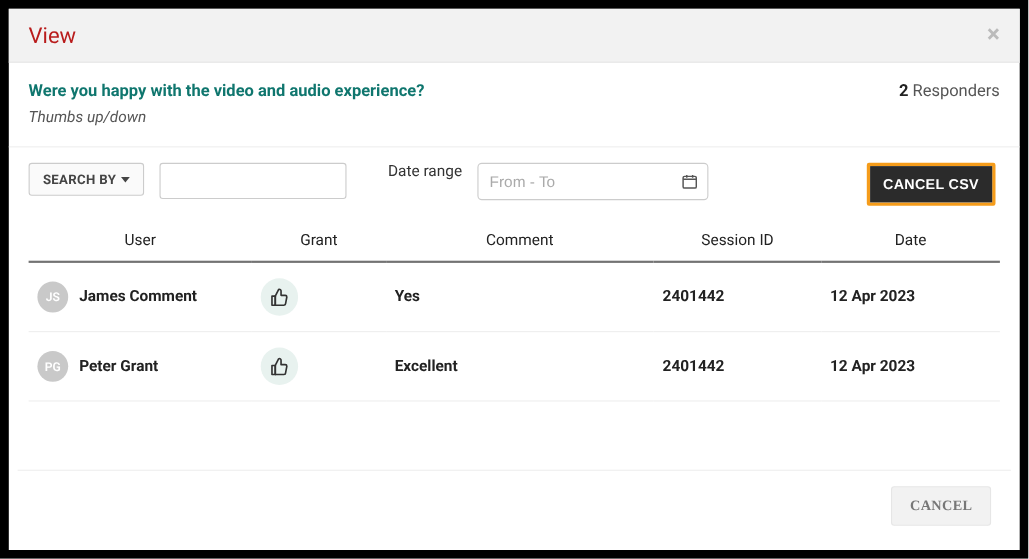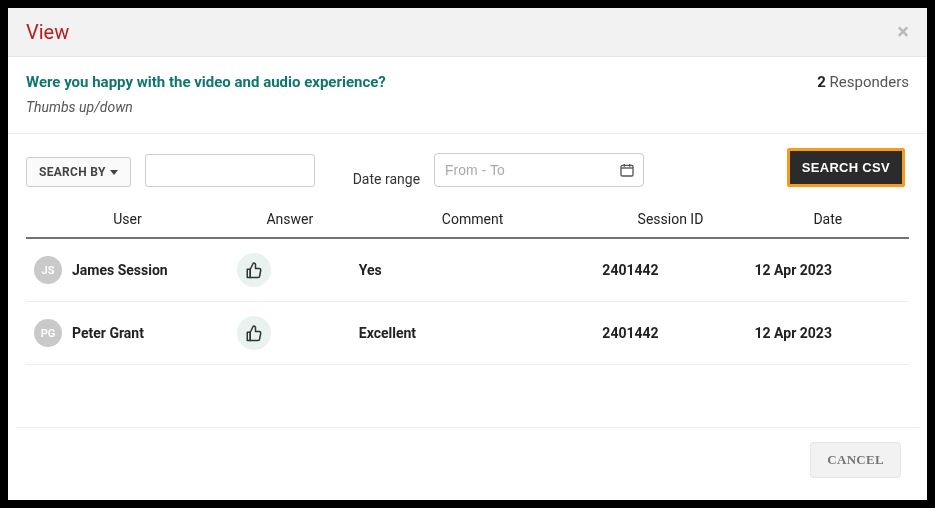--- a/index.html
+++ b/index.html
@@ -64,21 +64,21 @@
     color:#555;
     margin-top:8px;
     font-size:14px;
   }
   .divider {
     border-top:1px solid #eee;
     margin:18px -18px 0 -18px;
   }
   .toolbar {
     display:flex;
-    align-items:flex-end;
+    align-items:flex-start;
     padding:14px 4px 8px 0;
     gap:14px;
   }
   .search-by {
     border:1px solid #ccc;
     border-radius:3px;
     background:#fafafa;
     padding:7px 12px;
     font-size:12px;
     font-weight:700;
@@ -239,47 +239,47 @@
         <input type="text" placeholder="From - To" style="">
         <svg class="cal-icon" viewBox="0 0 24 24" fill="none" stroke="#555" stroke-width="2">
           <rect x="3" y="5" width="18" height="16" rx="2"></rect>
           <path d="M3 9h18"></path>
           <path d="M8 3v4"></path>
           <path d="M16 3v4"></path>
         </svg>
       </div>
       <div class="spacer"></div>
       <div class="export-wrap">
-        <button class="export-btn">SEARCH CSV</button>
+        <button class="export-btn">CANCEL CSV</button>
       </div>
     </div>
 
     <table>
       <colgroup>
         <col class="col-user">
           <col class="col-answer">
           <col class="col-comment">
           <col class="col-session">
           <col class="col-date">
       </colgroup>
       <thead>
         <tr>
           <th>User</th>
-          <th>Answer</th>
+          <th>Grant</th>
           <th>Comment</th>
           <th>Session ID</th>
           <th>Date</th>
         </tr>
       </thead>
       <tbody>
         <tr>
           <td>
             <div class="user-cell">
               <div class="avatar">JS</div>
-              <div class="user-name">James Session</div>
+              <div class="user-name">James Comment</div>
             </div>
           </td>
           <td>
             <div class="thumb-bubble">
               <svg class="thumb-icon" viewBox="0 0 24 24" fill="none" stroke="#333" stroke-width="2" stroke-linejoin="round" stroke-linecap="round">
                 <path d="M7 22V11"></path>
                 <path d="M7 11l4-8a2 2 0 0 1 3 2v5h5a2 2 0 0 1 2 2l-1.5 8a2 2 0 0 1-2 2H7"></path>
                 <path d="M3 11h4v11H3z"></path>
               </svg>
             </div>

